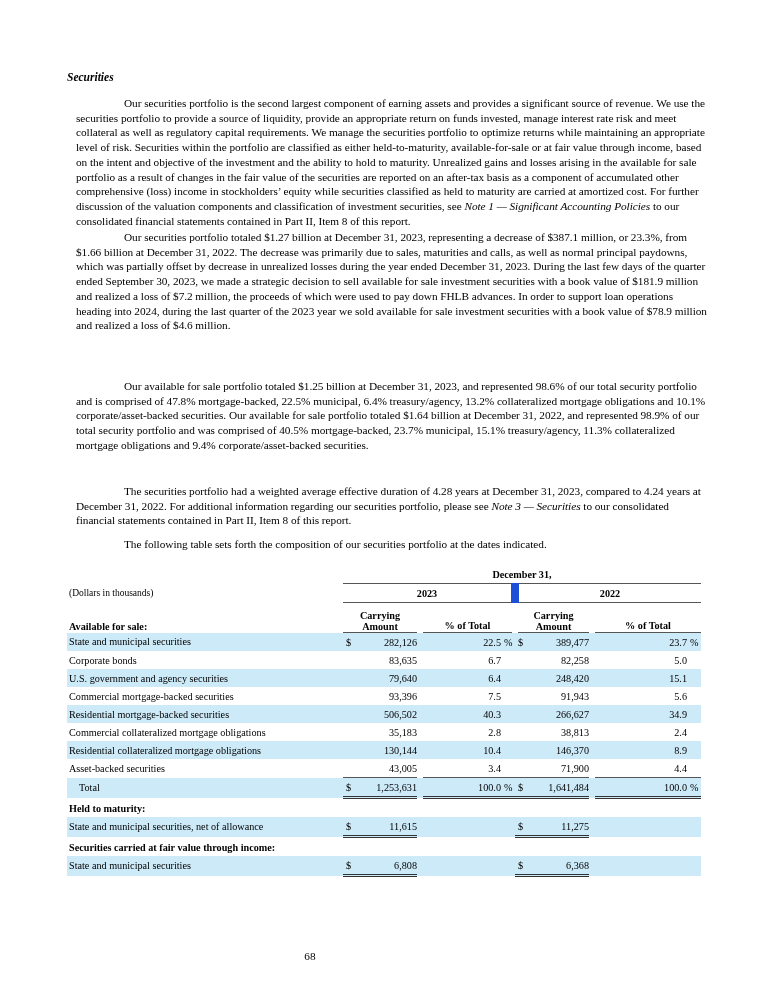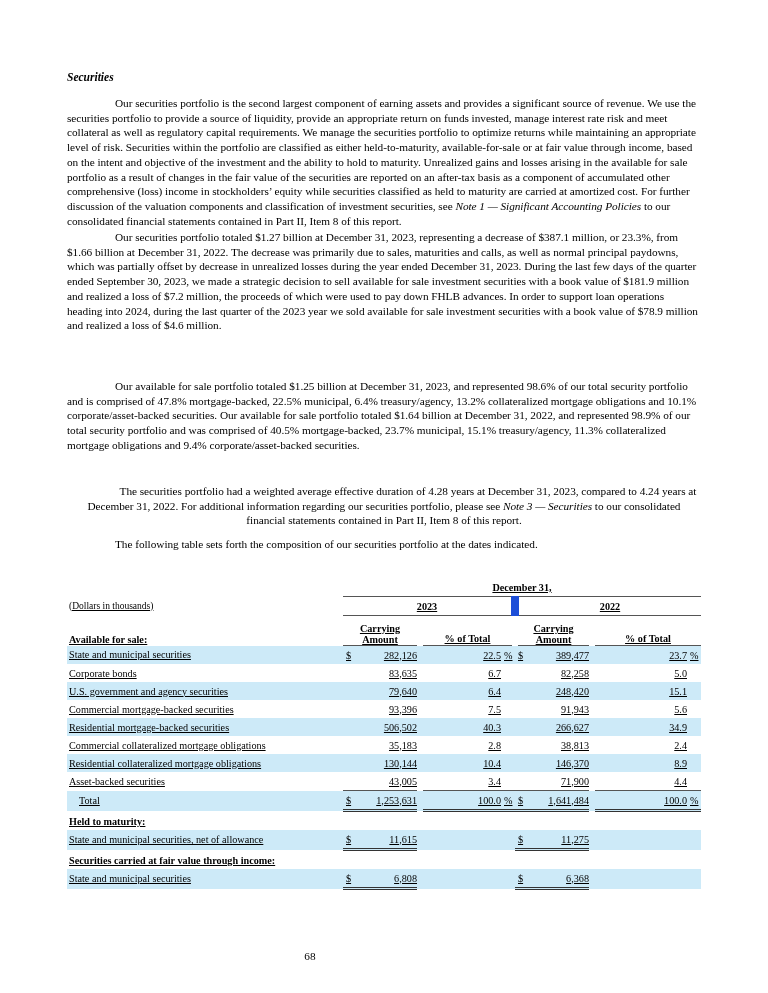--- a/index.html
+++ b/index.html
@@ -7,34 +7,34 @@
       width: 768px; height: 993px; position: relative; overflow: hidden;
       font-family: "Liberation Serif", "DejaVu Serif", serif;
       color: #000; font-size: 11.3px; line-height: 14.7px;
     }
     .page { position: absolute; left: 67px; top: 0; width: 634px; }
     .section-title {
       position: absolute; top: 70px; left: 0;
       font-weight: bold; font-style: italic; font-size: 11.5px;
     }
     .para {
-      position: absolute; left: 0; width: 634px; margin: 0;
+      position: absolute; left: 9px; width: 634px; margin: 0;
       text-align: left; letter-spacing: -0.05px;
     }
     .para .indent { display: inline-block; width: 48px; }
     .para i { font-style: italic; }
     #p1 { top: 96px; }
     #p2 { top: 230px; }
     #p3 { top: 379px; }
-    #p4 { top: 484px; text-align: center; }
+    #p4 { top: 484px; }
     #p5 { top: 537px; }
 
     table.sec {
-      position: absolute; left: 0; top: 578px; width: 634px;
-      border-collapse: collapse; font-size: 10.2px; line-height: 13px; text-decoration: underline;
+      position: absolute; left: 0; top: 565px; width: 634px;
+      border-collapse: collapse; font-size: 10.2px; line-height: 13px;
     }
     table.sec td { padding: 0; height: 18px; vertical-align: middle; }
     .hdr-bold { font-weight: bold; text-align: center; }
     .row-alt td { background: #cdeaf8; }
     .label { padding-left: 2px !important; white-space: nowrap; }
     .label.total { padding-left: 12px !important; }
     .section-hdr { font-weight: bold; padding-left: 2px !important; }
     .num { text-align: right; }
     .dollar { text-align: left; padding-left: 3px !important; }
     .pct-sym { text-align: left; padding-left: 3px !important; }

